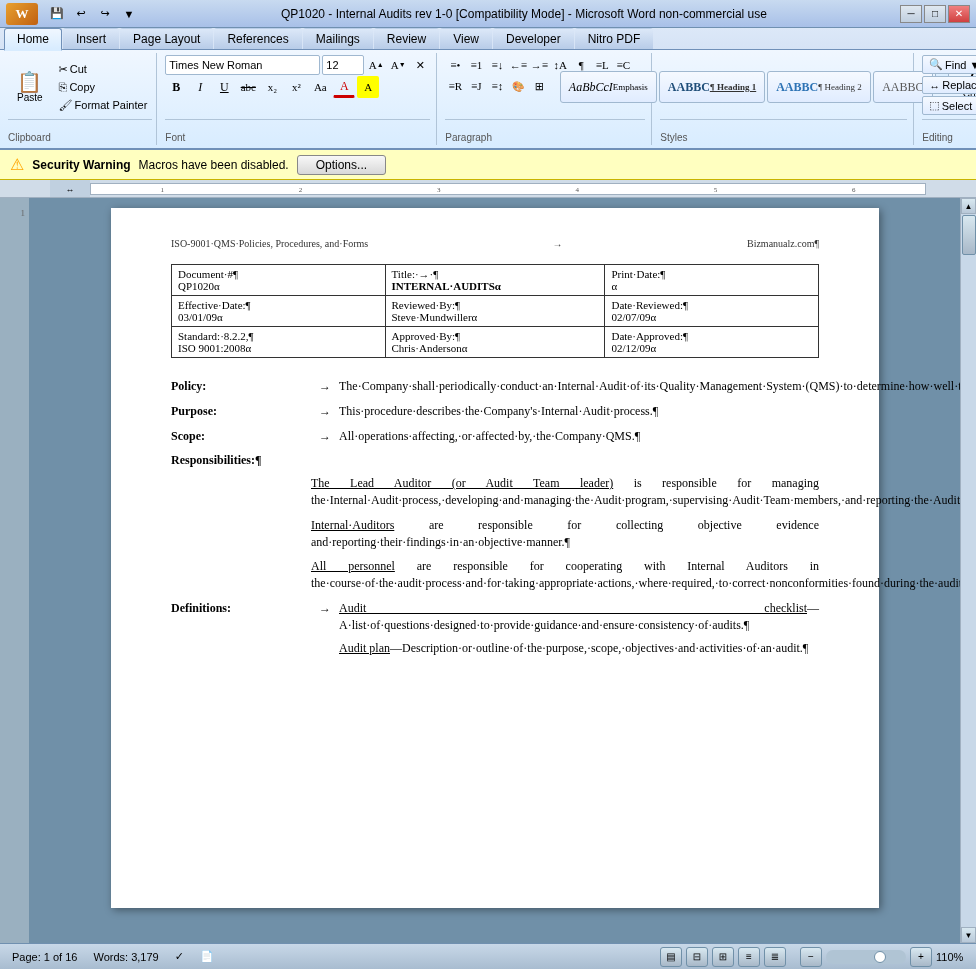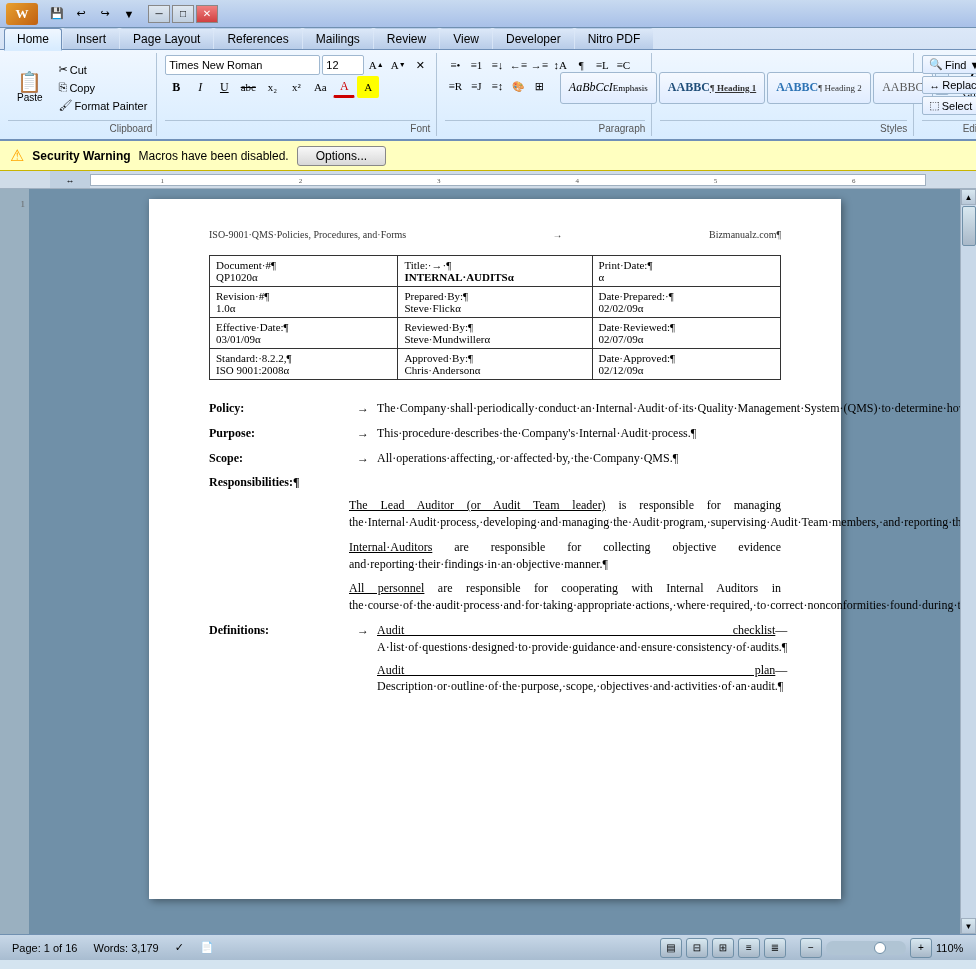--- a/index.html
+++ b/index.html
@@ -89,24 +89,24 @@
       border-right: 1px solid #b0c4d8;
       padding: 2px 6px;
       min-width: fit-content;
     }
     .ribbon-group:last-child { border-right: none; }
     .ribbon-group-label {
       font-family: Arial, sans-serif;
       font-size: 10px;
       color: #555;
       margin-top: auto;
-      padding-top: 2px;
+      padding-top: 12px;
       border-top: 1px solid #b0c4d8;
       width: 100%;
-      text-align: right;
+      text-align: left;
     }
     .ribbon-group-content {
       display: flex;
       align-items: center;
       gap: 2px;
       flex: 1;
     }
 
     
     .clipboard-group { padding: 2px 4px; }
@@ -322,21 +322,21 @@
       height: 40px;
       background: linear-gradient(to bottom, #d8e8f0, #a8b8c8);
       border: 1px solid #7090a8;
       margin: 1px auto;
       border-radius: 2px;
     }
 
     
     .doc-page {
       background: white;
-      width: 692px;
+      width: 768px;
       margin: 0 auto;
       padding: 30px 60px;
       box-shadow: 2px 2px 8px rgba(0,0,0,0.4);
       font-family: 'Times New Roman', Times, serif;
       font-size: 12px;
       min-height: 700px;
     }
 
     
     .doc-header {
@@ -420,20 +420,21 @@
 <div class="title-bar">
   <div style="width:32px; height:22px; background:linear-gradient(135deg,#e8a030,#c06010); border-radius:3px; display:flex;align-items:center;justify-content:center; margin-right:8px; flex-shrink:0;">
     <span style="color:white;font-weight:bold;font-size:13px;">W</span>
   </div>
   <div style="display:flex;gap:2px;margin-right:8px;">
     <div class="qat-btn">💾</div>
     <div class="qat-btn">↩</div>
     <div class="qat-btn">↪</div>
     <div class="qat-btn">▼</div>
   </div>
+  <div class="title-bar-text">QP1020 - Internal Audits rev 1-0 [Compatibility Mode] - Microsoft Word non-commercial use</div>
   <div class="title-bar-controls">
     <div class="title-btn">─</div>
     <div class="title-btn">□</div>
     <div class="title-btn close">✕</div>
   </div>
 </div>
 
 <div class="ribbon">
   <div class="ribbon-tabs">
     <div class="ribbon-tab active">Home</div>
@@ -609,34 +610,20 @@
             <div>Title:·→·¶</div>
             <div style="font-weight:bold;">INTERNAL·AUDITSα</div>
           </td>
           <td style="width:33%;">
             <div>Print·Date:¶</div>
             <div>α</div>
           </td>
         </tr>
         <tr>
           <td>
-            <div>Revision·#¶</div>
-            <div>1.0α</div>
-          </td>
-          <td>
-            <div>Prepared·By:¶</div>
-            <div>Steve·Flickα</div>
-          </td>
-          <td>
-            <div>Date·Prepared:·¶</div>
-            <div>02/02/09α</div>
-          </td>
-        </tr>
-        <tr>
-          <td>
             <div>Effective·Date:¶</div>
             <div>03/01/09α</div>
           </td>
           <td>
             <div>Reviewed·By:¶</div>
             <div>Steve·Mundwillerα</div>
           </td>
           <td>
             <div>Date·Reviewed:¶</div>
             <div>02/07/09α</div>

